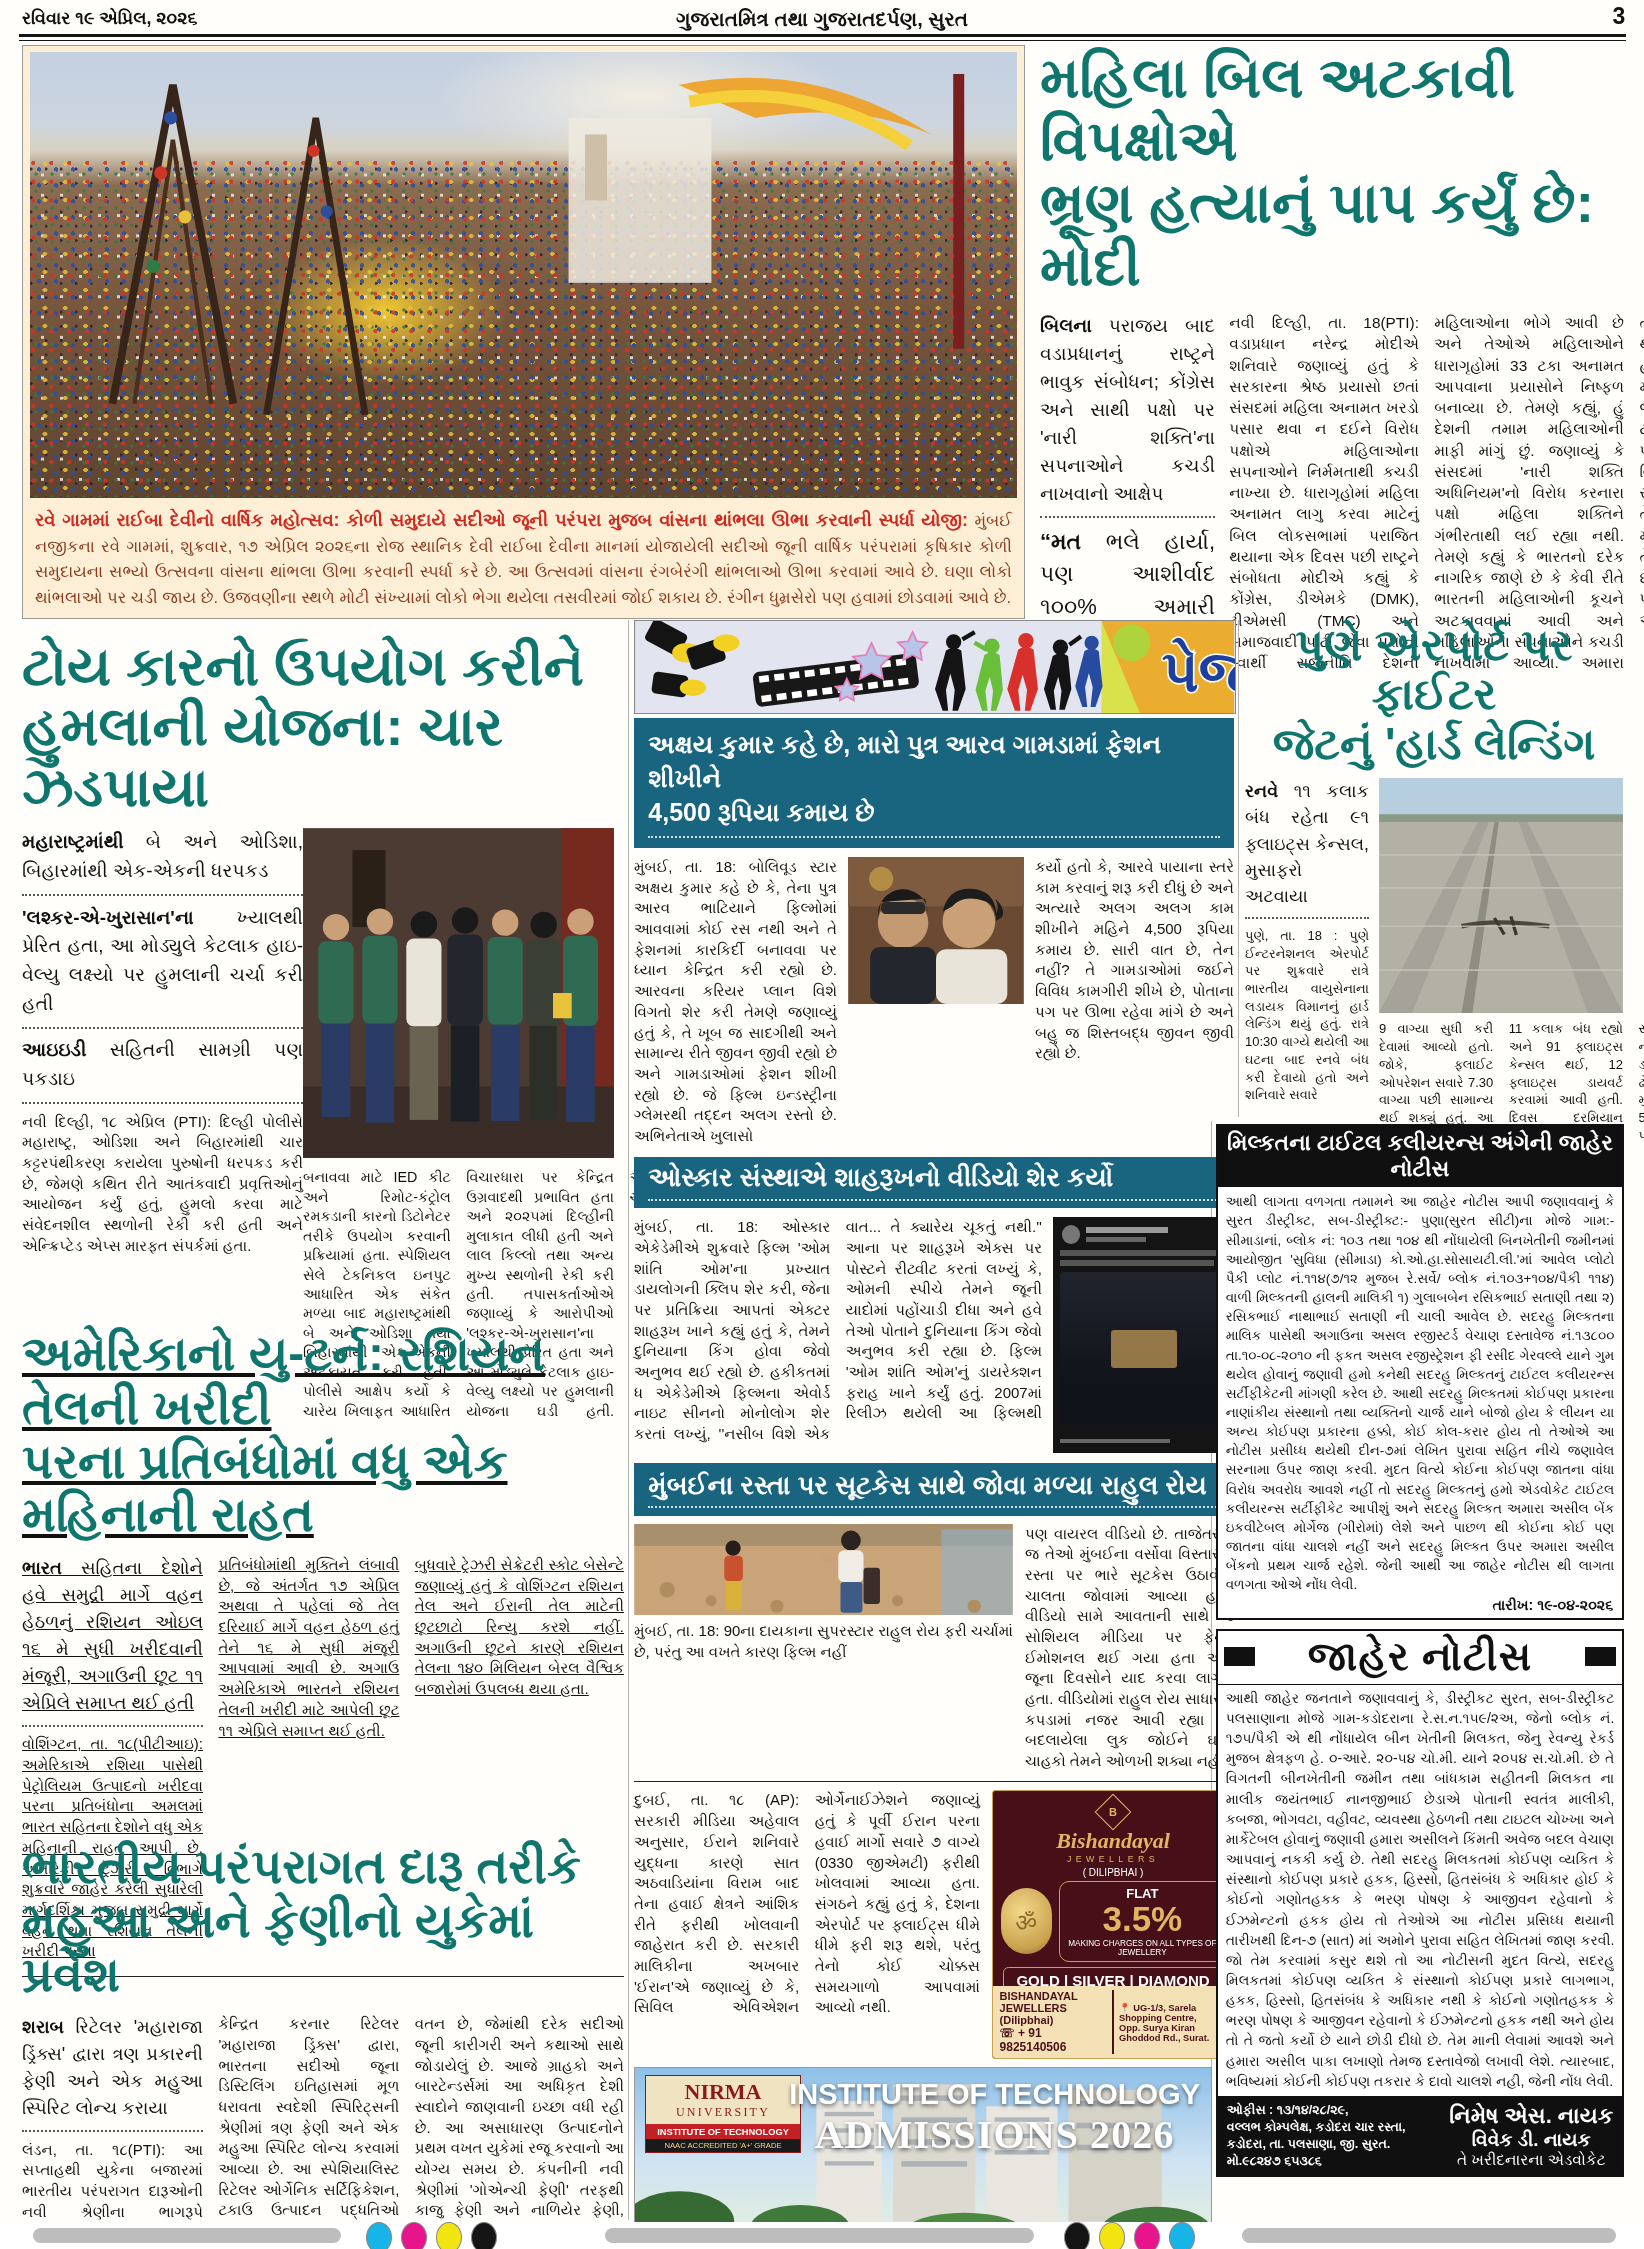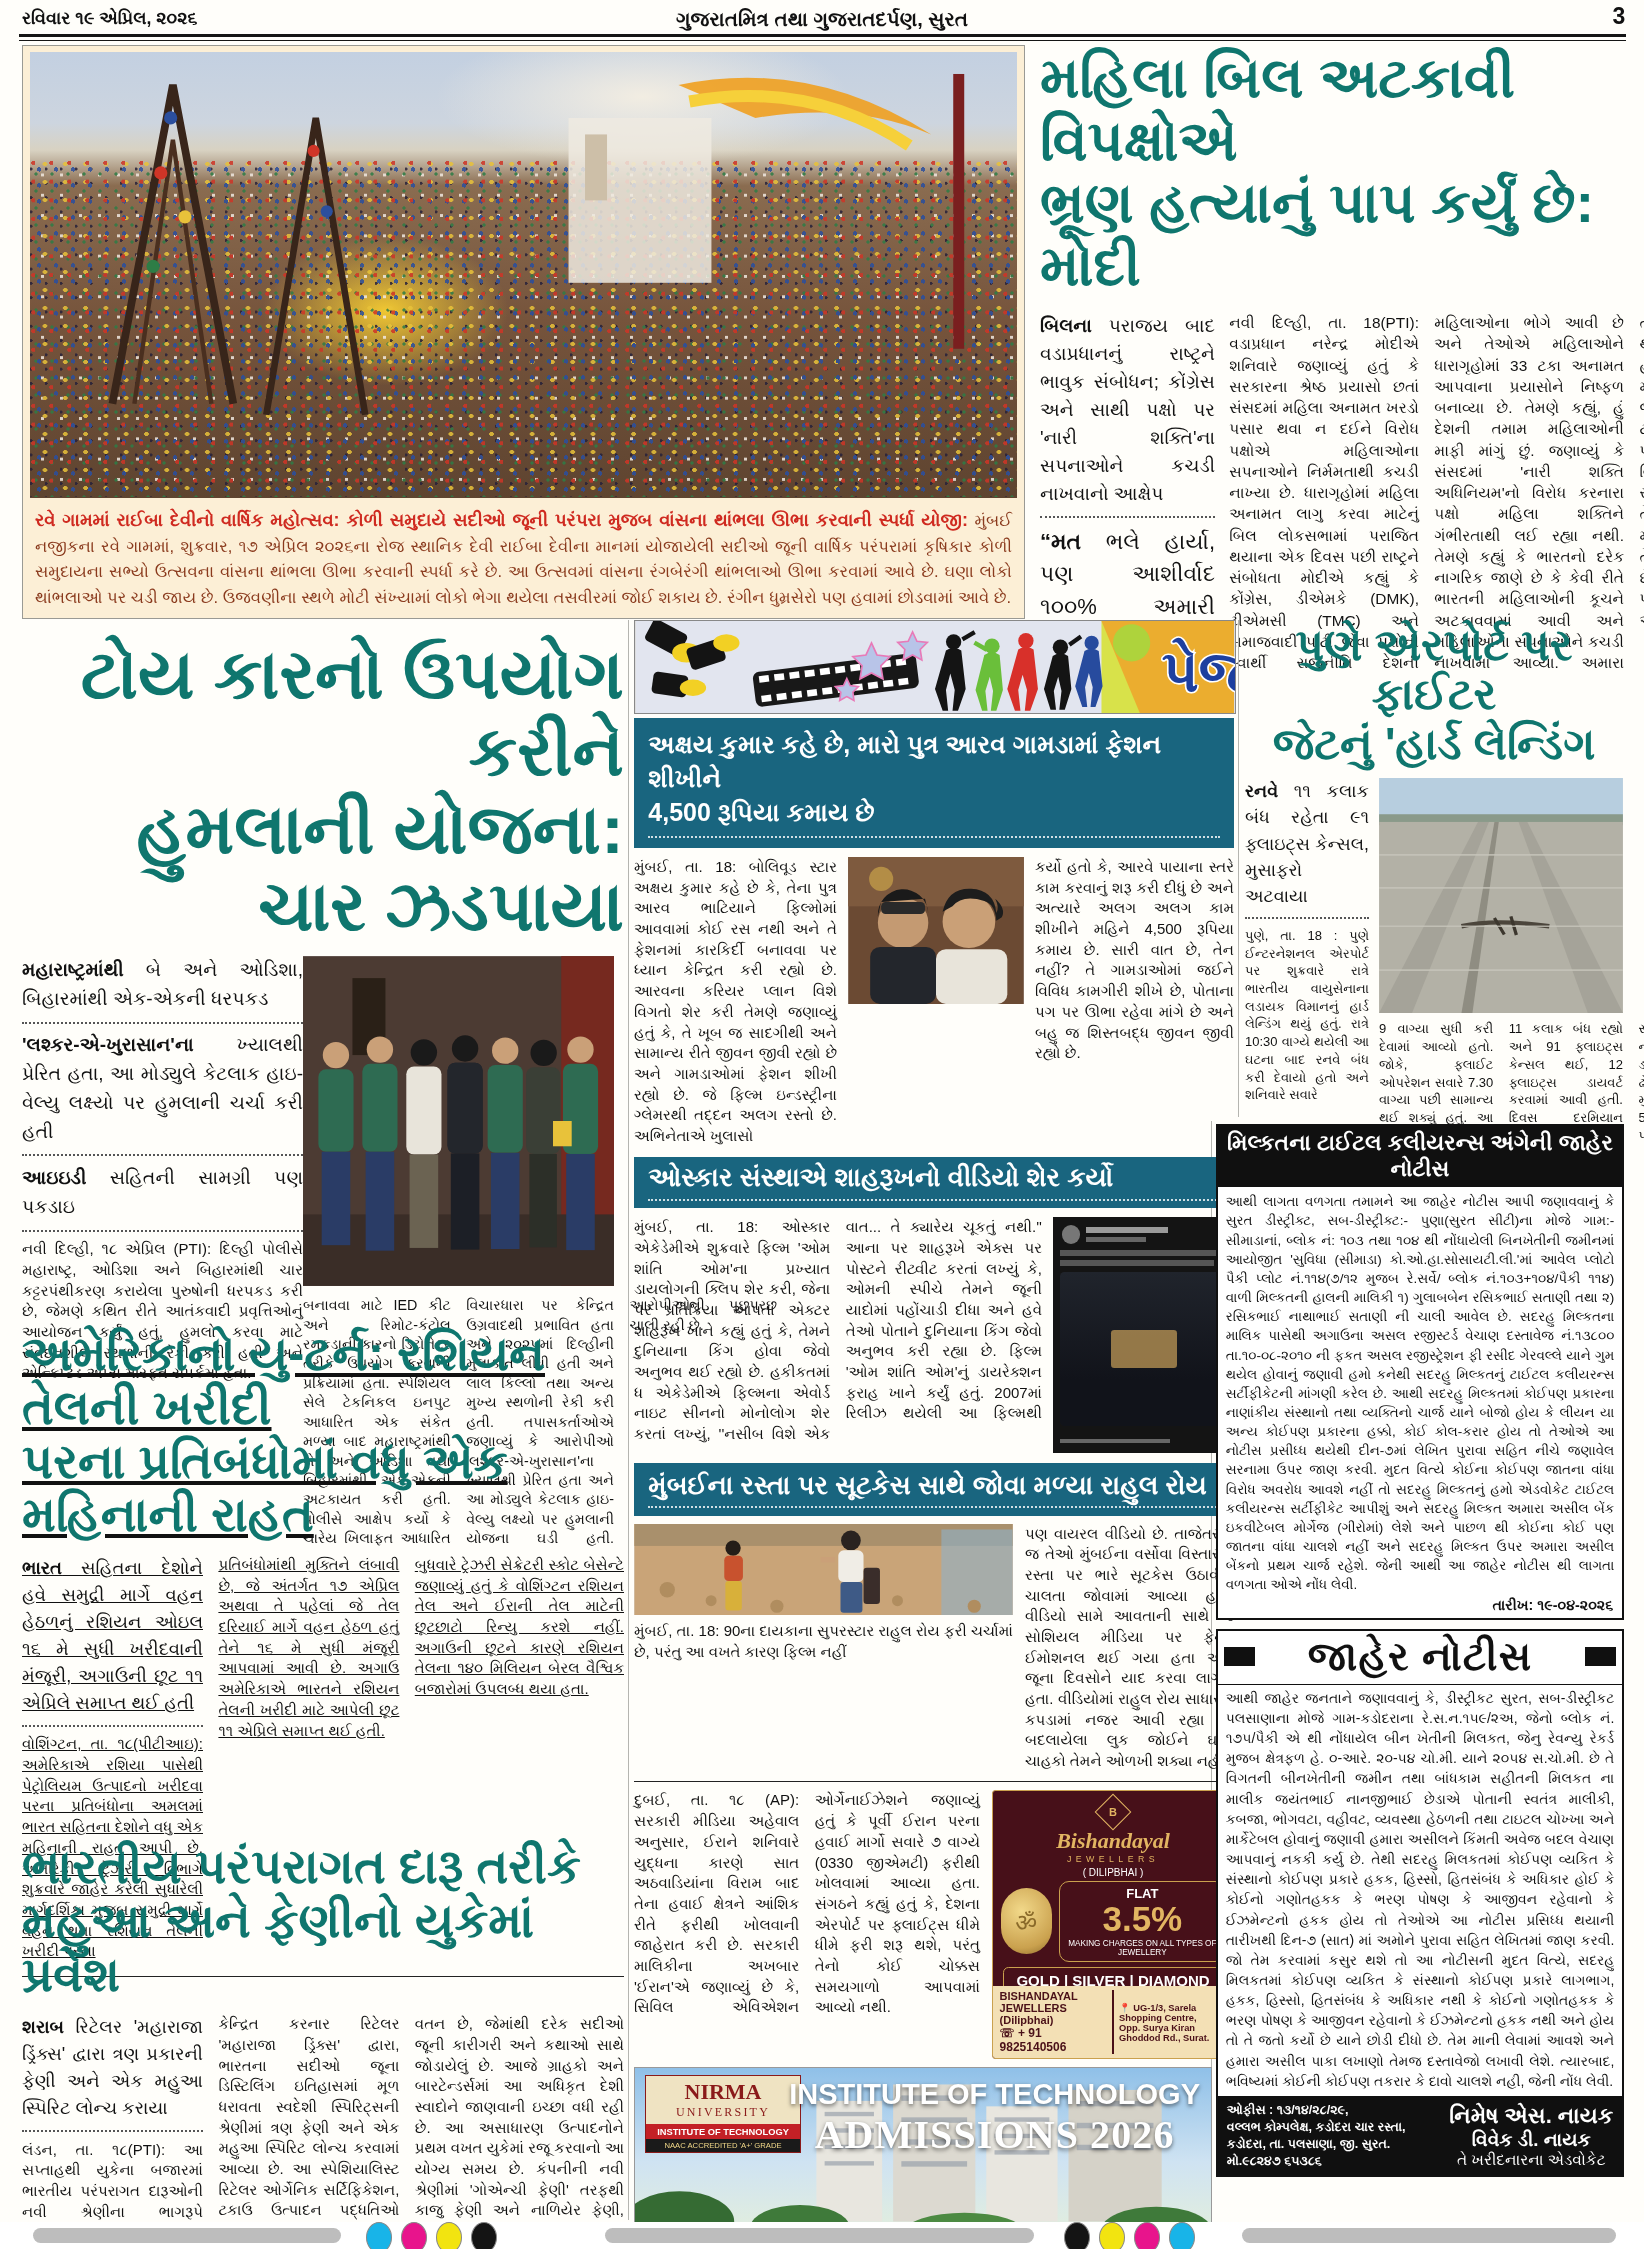--- a/index.html
+++ b/index.html
@@ -88,21 +88,21 @@
       </div>
       <div class="cols2 j gu-body" style="flex:1;height:379px;font-size:15.4px;">નવી દિલ્હી, તા. 18(PTI): વડાપ્રધાન નરેન્દ્ર મોદીએ શનિવારે જણાવ્યું હતું કે સરકારના શ્રેષ્ઠ પ્રયાસો છતાં સંસદમાં મહિલા અનામત ખરડો પસાર થવા ન દઈને વિરોધ પક્ષોએ મહિલાઓના સપનાઓને નિર્મમતાથી કચડી નાખ્યા છે. ધારાગૃહોમાં મહિલા અનામત લાગુ કરવા માટેનું બિલ લોકસભામાં પરાજિત થયાના એક દિવસ પછી રાષ્ટ્રને સંબોધતા મોદીએ કહ્યું કે કોંગ્રેસ, ડીએમકે (DMK), ટીએમસી (TMC) અને સમાજવાદી પાર્ટી જેવા પક્ષોની સ્વાર્થી રાજનીતિ દેશની મહિલાઓના ભોગે આવી છે અને તેઓએ મહિલાઓને ધારાગૃહોમાં 33 ટકા અનામત આપવાના પ્રયાસોને નિષ્ફળ બનાવ્યા છે. તેમણે કહ્યું, હું દેશની તમામ મહિલાઓની માફી માંગું છું. જણાવ્યું કે સંસદમાં 'નારી શક્તિ અધિનિયમ'નો વિરોધ કરનારા પક્ષો મહિલા શક્તિને ગંભીરતાથી લઈ રહ્યા નથી. તેમણે કહ્યું કે ભારતનો દરેક નાગરિક જાણે છે કે કેવી રીતે ભારતની મહિલાઓની કૂચને અટકાવવામાં આવી અને મહિલાઓના સપનાઓને કચડી નાખવામાં આવ્યા. અમારા તમામ પ્રયાસો છતાં અમે સફળ થઈ શક્યા નથી. ખરડાની ભ્રૂણ હત્યા વિપક્ષોએ કરી નાખી છે. મોદીએ કહ્યું કે મહિલાઓએ જોયું છે કે કેવી રીતે કોંગ્રેસ, ટીએમસી અને ડીએમકે જેવા પક્ષોએ મહિલા સશક્તિકરણ વિરુદ્ધ તેમની સ્વાર્થી રાજનીતિની ઉજવણી કરી છે. તેમણે કહ્યું કે, વિરોધ પક્ષોએ મહિલા વિરોધી માનસિકતા સાથે તેમના પ્રયાસો નિષ્ફળ બનાવ્યા છે, ભારતની મહિલાઓ વિરોધ પક્ષોને ક્યારેય માફ નહીં કરે અને રાજનીતિનો અંત આવશે.</div>
     </div>
   </div>
 
   <div class="hairline-v" style="left:628px;top:620px;height:1600px;"></div>
   <div class="hairline-v" style="left:1238px;top:620px;height:497px;"></div>
   <div class="hairline-v" style="left:1211px;top:1121px;height:1099px;"></div>
 
   <div class="abs" style="left:22px;top:636px;width:602px;">
-    <div class="headline-xl" style="font-size:69px;text-align:right;">
+    <div class="headline-xl" style="font-size:54px;text-align:left;">
       <span style="display:block;">ટોય કારનો ઉપયોગ કરીને</span>
       <span style="display:block;">હુમલાની યોજના: ચાર ઝડપાયા</span>
     </div>
     <div style="display:flex;gap:0;margin-top:11px;">
       <div style="width:281px;flex:none;">
         <div class="j" style="font-size:19px;line-height:1.52;">
           <span class="bd">મહારાષ્ટ્રમાંથી</span><span> બે અને ઓડિશા, બિહારમાંથી એક-એકની ધરપકડ</span>
         </div>
         <div class="dotrule"></div>
         <div class="j" style="font-size:19px;line-height:1.52;">

